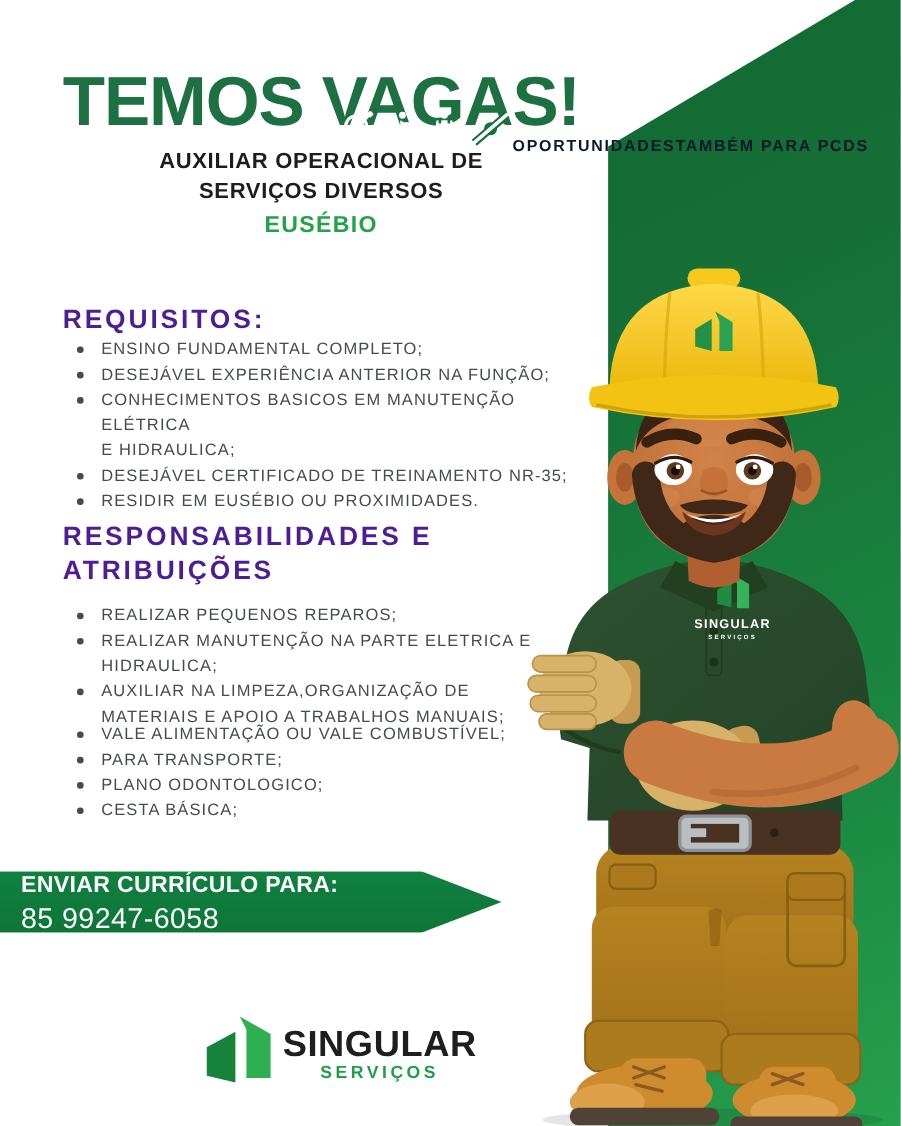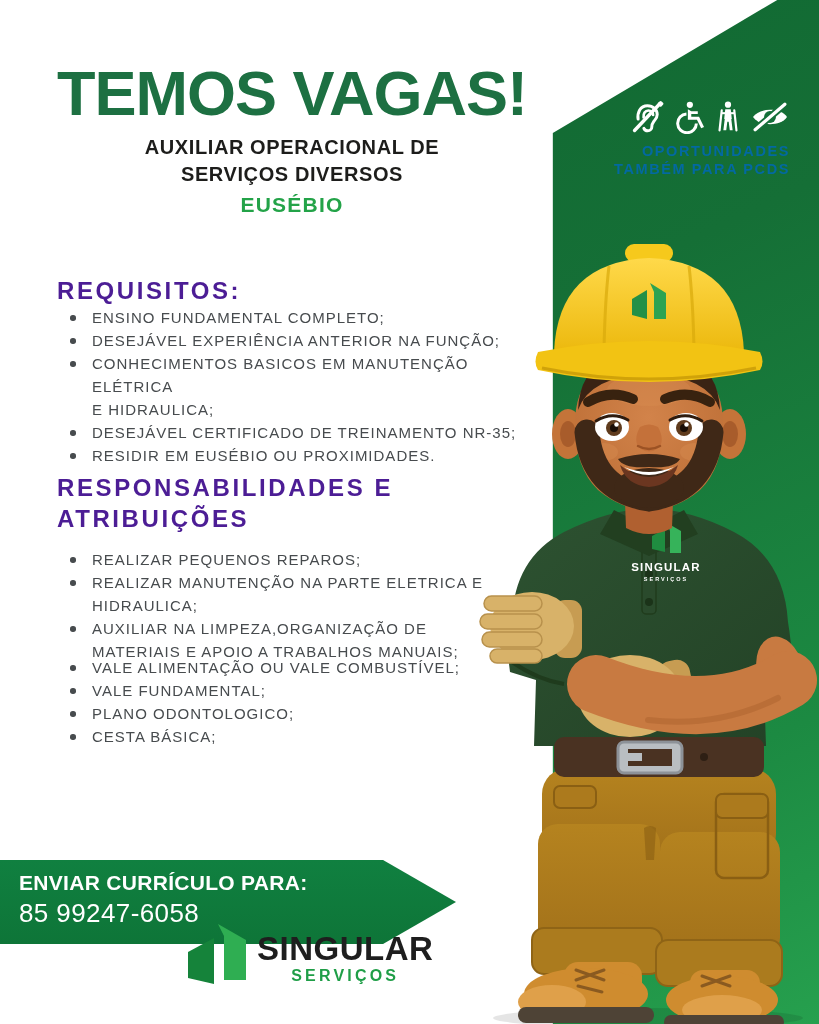--- a/index.html
+++ b/index.html
@@ -7,21 +7,21 @@
     position:relative;width:819px;height:1024px;background:#ffffff;overflow:hidden;
     font-family:"Liberation Sans",sans-serif;margin:0 auto;
   }
   
   .green-panel{
     position:absolute;inset:0;z-index:0;
     background:linear-gradient(155deg,#0e6530 0%,#156f36 40%,#1c8a42 78%,#26a04e 100%);
     clip-path:polygon(94.9% 0,100% 0,100% 100%,67.5% 100%,67.5% 13%);
   }
   
-  .pcd{position:absolute;top:100px;right:29px;z-index:3;display:flex;flex-direction:column;align-items:flex-end;color:#0369a1;}
+  .pcd{position:absolute;top:100px;right:29px;z-index:3;display:flex;align-items:flex-end;color:#0f172a;}
   .pcd-icons{display:flex;align-items:center;gap:7px;margin-bottom:8px;}
   .pcd-icons svg{display:block;}
   .pcd-line{font-size:14.5px;font-weight:bold;letter-spacing:1.6px;line-height:18px;white-space:nowrap;}
   
   .header{position:absolute;top:60px;left:0;width:584px;text-align:center;z-index:2;}
   .title{font-size:63px;line-height:66px;font-weight:bold;color:#1d7042;letter-spacing:-1px;}
   .subtitle{margin-top:8px;font-size:20px;line-height:27px;font-weight:bold;color:#1d1d1b;letter-spacing:.6px;}
   .location{margin-top:5px;font-size:21px;font-weight:bold;color:#23a348;letter-spacing:1.2px;}
   
   .section{position:absolute;left:57px;z-index:2;width:500px;}
@@ -32,24 +32,24 @@
     color:#474b4e;letter-spacing:1px;font-weight:500;white-space:pre-line;
   }
   ul.flyer-list li::before{
     content:"";position:absolute;left:13px;top:9px;width:5.5px;height:5.5px;border-radius:50%;background:#474b4e;
   }
   .sec-req{top:244px;}      .sec-req ul{}
   .sec-resp{top:441px;}     .sec-resp ul{margin-top:14px;}
   .sec-ben{top:636px;}      .sec-ben ul{margin-top:20px;}
   
   .banner{
-    position:absolute;top:860px;left:0;width:456px;height:84px;z-index:2;color:#fff;
+    position:absolute;top:792px;left:0;width:456px;height:56px;z-index:2;color:#fff;
     background:linear-gradient(180deg,#108040 0%,#0e7538 100%);
     clip-path:polygon(0 0,84% 0,100% 50%,84% 100%,0 100%);
-    padding:11px 0 0 19px;box-sizing:border-box;
+    padding:1px 0 0 19px;box-sizing:border-box;
   }
   .banner-label{font-size:21px;font-weight:bold;letter-spacing:.3px;}
   .banner-phone{font-size:26px;margin-top:3px;letter-spacing:.4px;}
   
   .brand{position:absolute;top:920px;left:186px;z-index:2;display:flex;align-items:flex-start;}
   .brand-mark{margin-top:2px;}
   .brand-text{display:flex;flex-direction:column;align-items:center;margin-left:9px;margin-top:12px;}
   .brand-name{font-size:33px;font-weight:bold;color:#1e1e1e;letter-spacing:.5px;line-height:34px;}
   .brand-tagline{font-size:16px;font-weight:bold;color:#1f9e47;letter-spacing:3.2px;margin-top:1px;}
   
@@ -137,21 +137,21 @@
       <li>REALIZAR MANUTENÇÃO NA PARTE ELETRICA E
 HIDRAULICA;</li>
       <li>AUXILIAR NA LIMPEZA,ORGANIZAÇÃO DE
 MATERIAIS E APOIO A TRABALHOS MANUAIS;</li>
     </ul>
   </div>
 
   <div class="section sec-ben">
     <ul class="flyer-list">
       <li>VALE ALIMENTAÇÃO OU VALE COMBUSTÍVEL;</li>
-      <li>VALE FUNDAMENTAL;</li>
+      <li>PARA TRANSPORTE;</li>
       <li>PLANO ODONTOLOGICO;</li>
       <li>CESTA BÁSICA;</li>
     </ul>
   </div>
 
   <div class="banner">
     <div class="banner-label">ENVIAR CURRÍCULO PARA:</div>
     <div class="banner-phone">85 99247-6058</div>
   </div>
 

